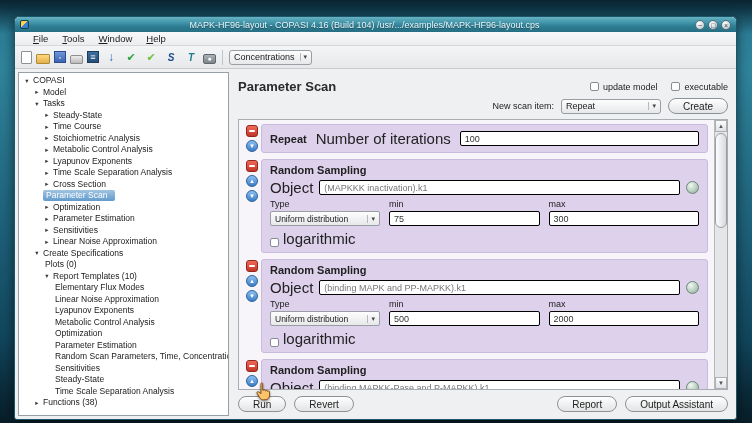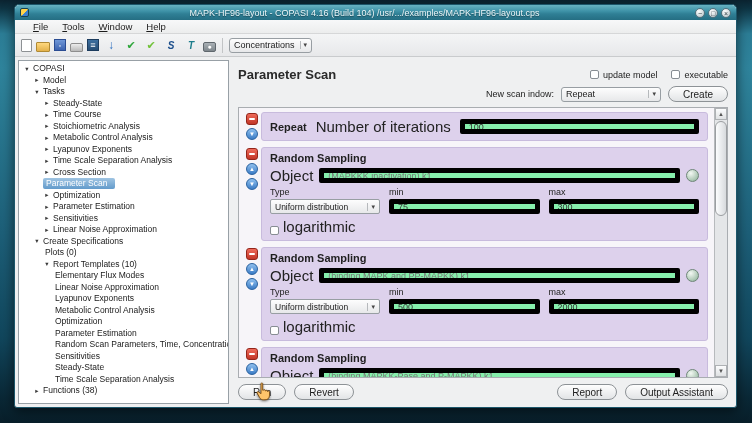--- a/index.html
+++ b/index.html
@@ -2,21 +2,21 @@
 <html><head>
 <meta charset="utf-8">
 <style>
   * { box-sizing: border-box; margin: 0; padding: 0; }
   body { width: 752px; height: 423px; overflow: hidden;
          font-family: "Liberation Sans", "DejaVu Sans", sans-serif; }
 
   .desktop { position: relative; width: 752px; height: 423px; overflow: hidden;
     background: linear-gradient(180deg,#0b2330 0%,#0e3443 2%,#2c7d96 8%,#2f849c 16%,#1d5f78 55%,#11465c 80%,#0a2836 94%,#081e29 100%); }
 
-  .window { position: absolute; left: 14px; top: 4px; width: 723px; height: 404px;
+  .window { position: absolute; left: 14px; top: 16px; width: 723px; height: 404px;
     background: #eff0f1; border: 1px solid #1c566a; border-radius: 5px 5px 3px 3px;
     box-shadow: 0 3px 12px rgba(0,0,0,.55); display: flex; flex-direction: column; overflow: hidden; }
 
   .titlebar { height: 15px; flex: 0 0 15px; display: flex; align-items: center; padding: 0 5px;
     background: linear-gradient(180deg,#67b2c2 0%,#3f93a8 40%,#2f7f95 60%,#256e83 100%);
     border-radius: 4px 4px 0 0; }
   .app-icon { width: 9px; height: 9px; border-radius: 2px; margin-right: 5px;
     background: linear-gradient(135deg,#ffd24a 0 50%,#3a7fd0 50% 100%); border: 1px solid #14404e; }
   .title-text { flex: 1; text-align: center; font-size: 9px; color: #eaf6f9;
     text-shadow: 0 1px 1px rgba(0,0,0,.4); white-space: nowrap; overflow: hidden; }
@@ -87,21 +87,21 @@
   .mini-btn.delete { background: linear-gradient(#ef6a5a,#c23527); border: 1px solid #94251a; border-radius: 3px; }
   .minus { width: 6px; height: 2px; background: #fff; border-radius: 1px; }
   .mini-btn.up, .mini-btn.down { background: linear-gradient(#8fc0ef,#3c7cc6); border: 1px solid #29619f; border-radius: 50%; }
 
   .panel { flex: 1; background: #ddd1ec; border: 1px solid #c8bbdd; border-radius: 3px;
     padding: 4px 8px 5px; margin-right: 3px; overflow: hidden; }
   .panel.row-layout { display: flex; align-items: center; gap: 9px; padding: 5px 8px; }
   .panel-title { font-size: 11px; font-weight: bold; color: #1f1f1f; margin-bottom: 2px; white-space: nowrap; }
   .panel.row-layout .panel-title { margin-bottom: 0; }
   .plabel { font-size: 15px; color: #222; white-space: nowrap; }
-  .input-box { height: 15px; background: #86efac; border: 5px solid #000000; border-radius: 2px;
+  .input-box { height: 15px; background: #ffffff; border: 1px solid #000000; border-radius: 2px;
     font-size: 9px; color: #333; padding: 0 4px; display: flex; align-items: center;
     white-space: nowrap; overflow: hidden; }
   .grow { flex: 1; }
   .obj-row { display: flex; align-items: center; gap: 6px; margin: 3px 0; }
   .obj-value { color: #767676; }
   .picker { width: 13px; height: 13px; flex: 0 0 13px; border-radius: 50%;
     background: radial-gradient(circle at 35% 30%,#f3f8f3,#a9c5b1 70%,#7d9b8b); border: 1px solid #6e8678; }
   .grid { display: grid; grid-template-columns: 110px 1fr 1fr; column-gap: 9px; align-items: center; }
   .grid.head { margin: 2px 0 2px; }
   .ghead { font-size: 9px; color: #222; }
@@ -283,21 +283,21 @@
               <span>update model</span>
             </span>
             <span class="chk-pair">
               <span class="chk"></span>
               <span>executable</span>
             </span>
           </span>
         </div>
 
         <div class="newitem-row">
-          <span>New scan indow:</span>
+          <span>New scan item:</span>
           <span class="combo newitem-combo">
             <span>Repeat</span>
             <span class="combo-arrow">▾</span>
           </span>
           <span class="btn">Create</span>
         </div>
 
         <div class="scroll-frame">
           <div class="scan-list" id="scan-list">
               <div class="scan-row">

